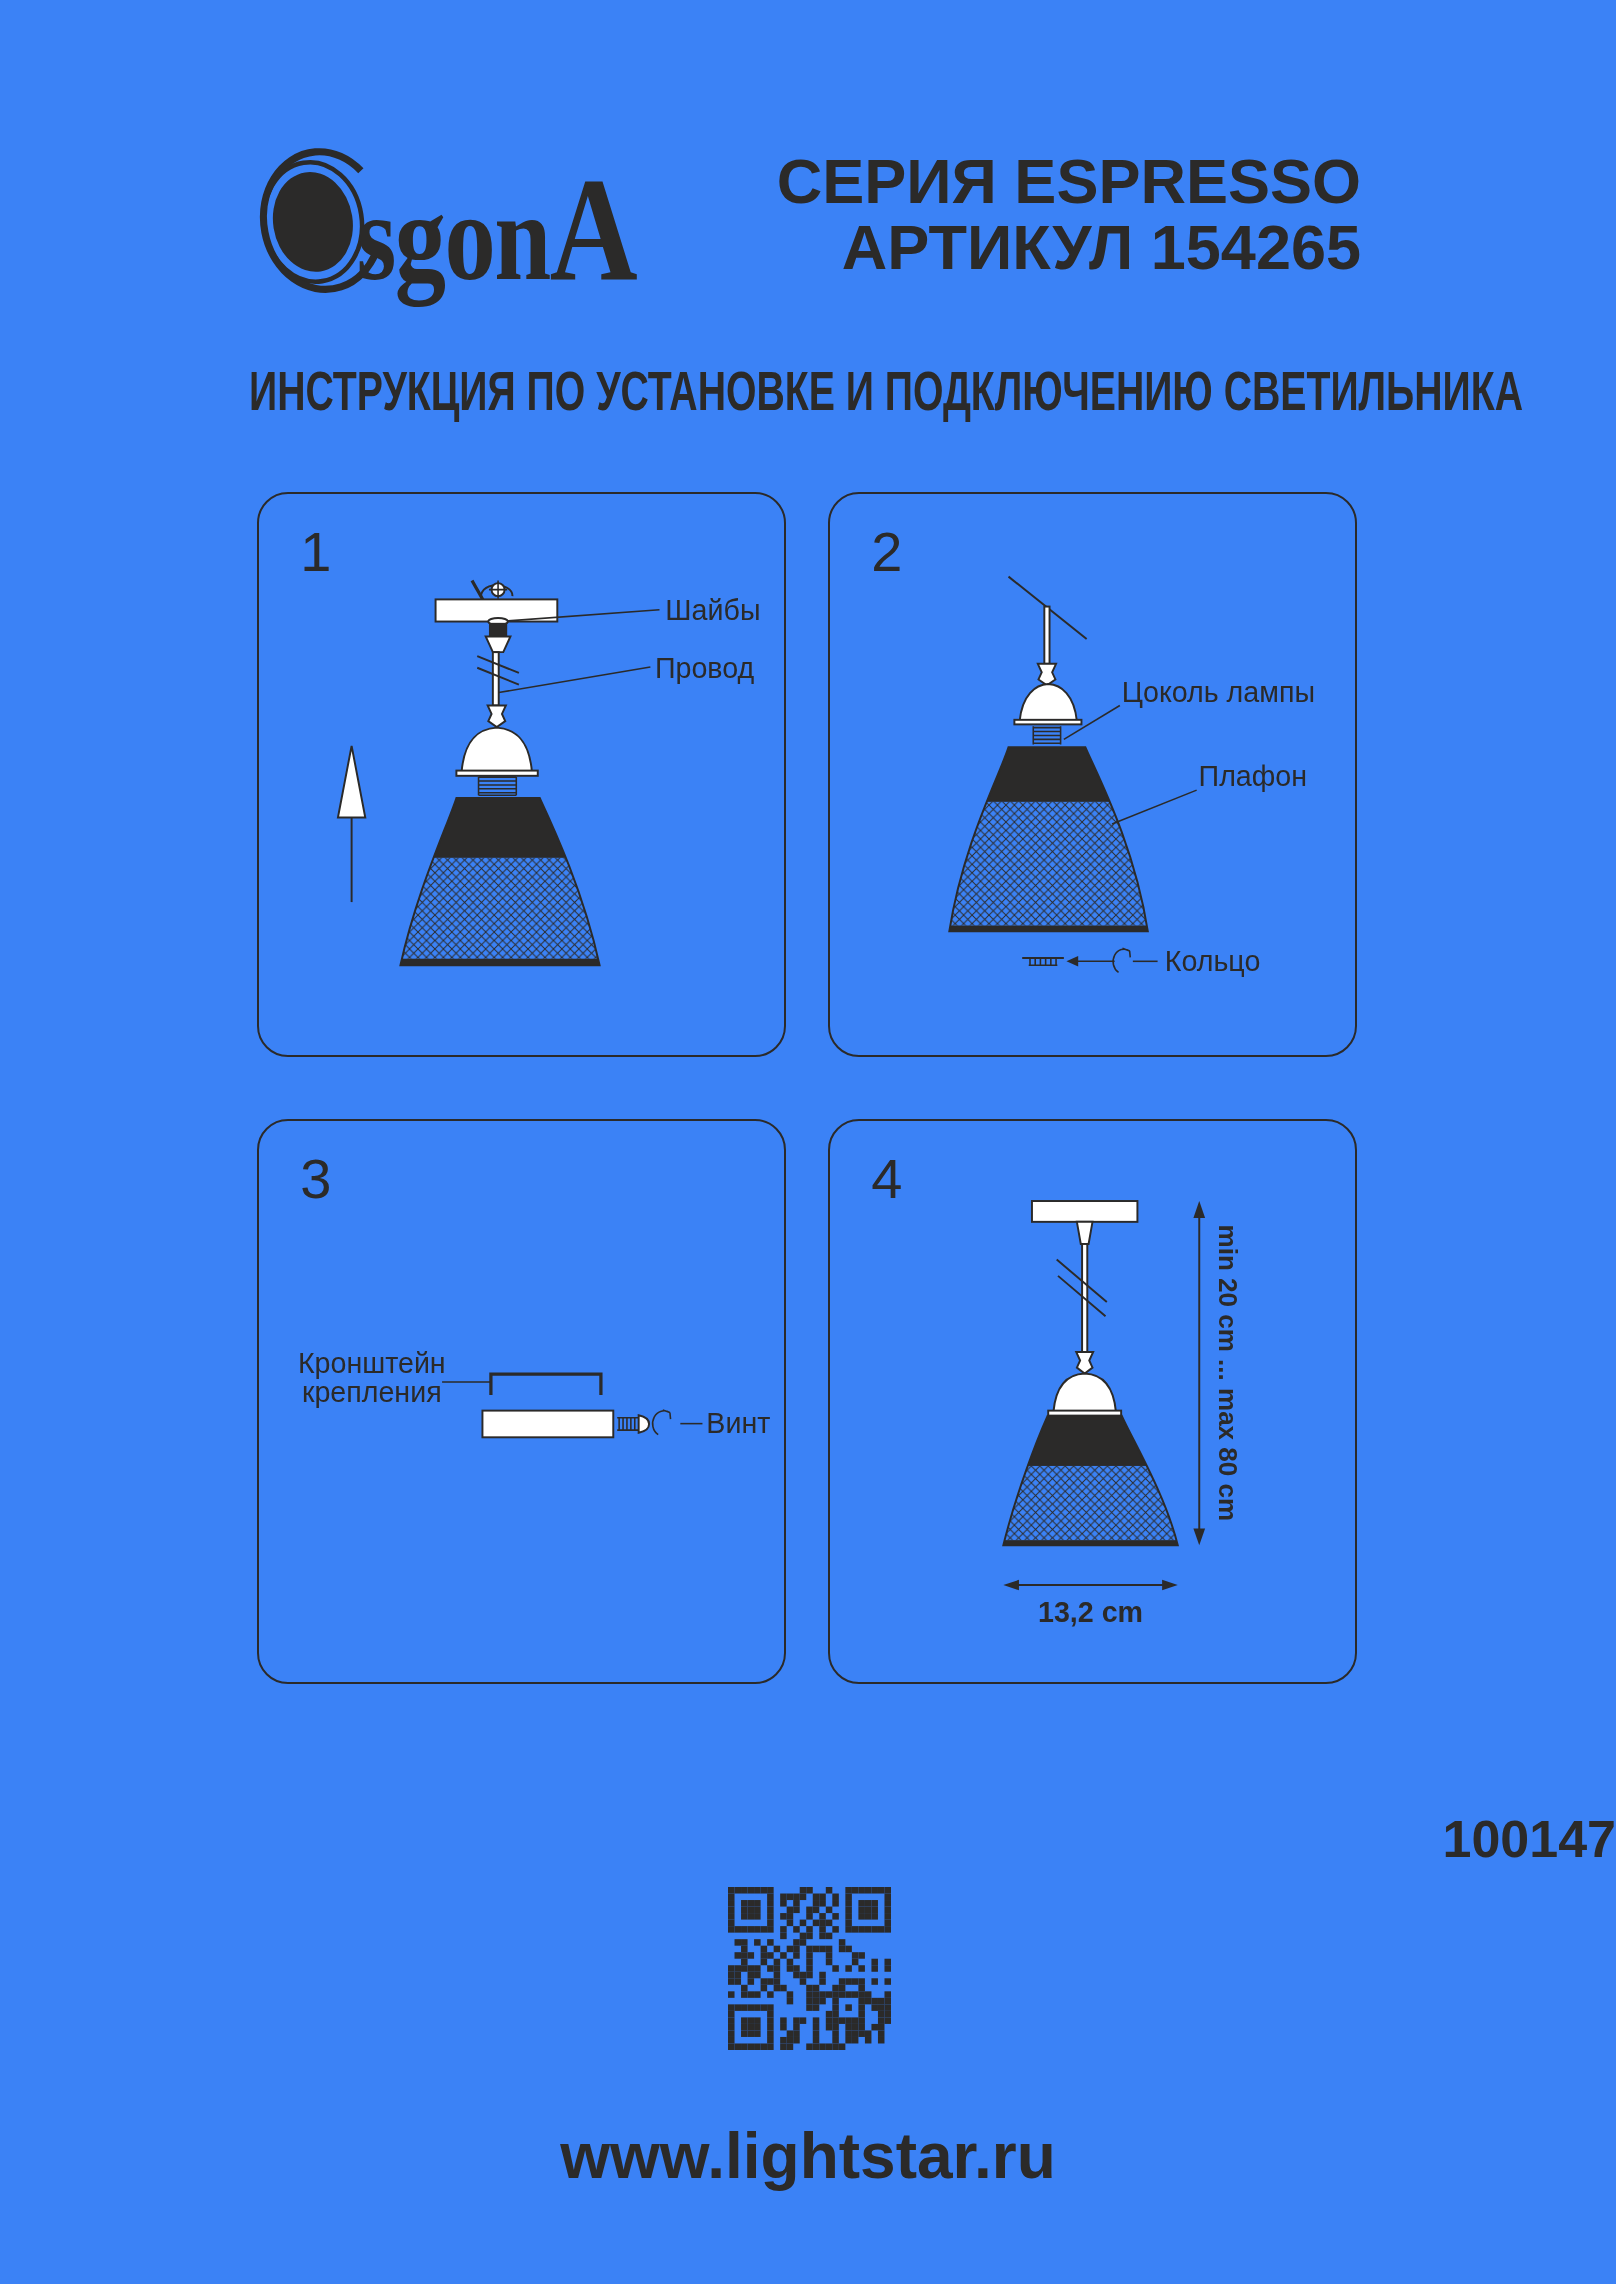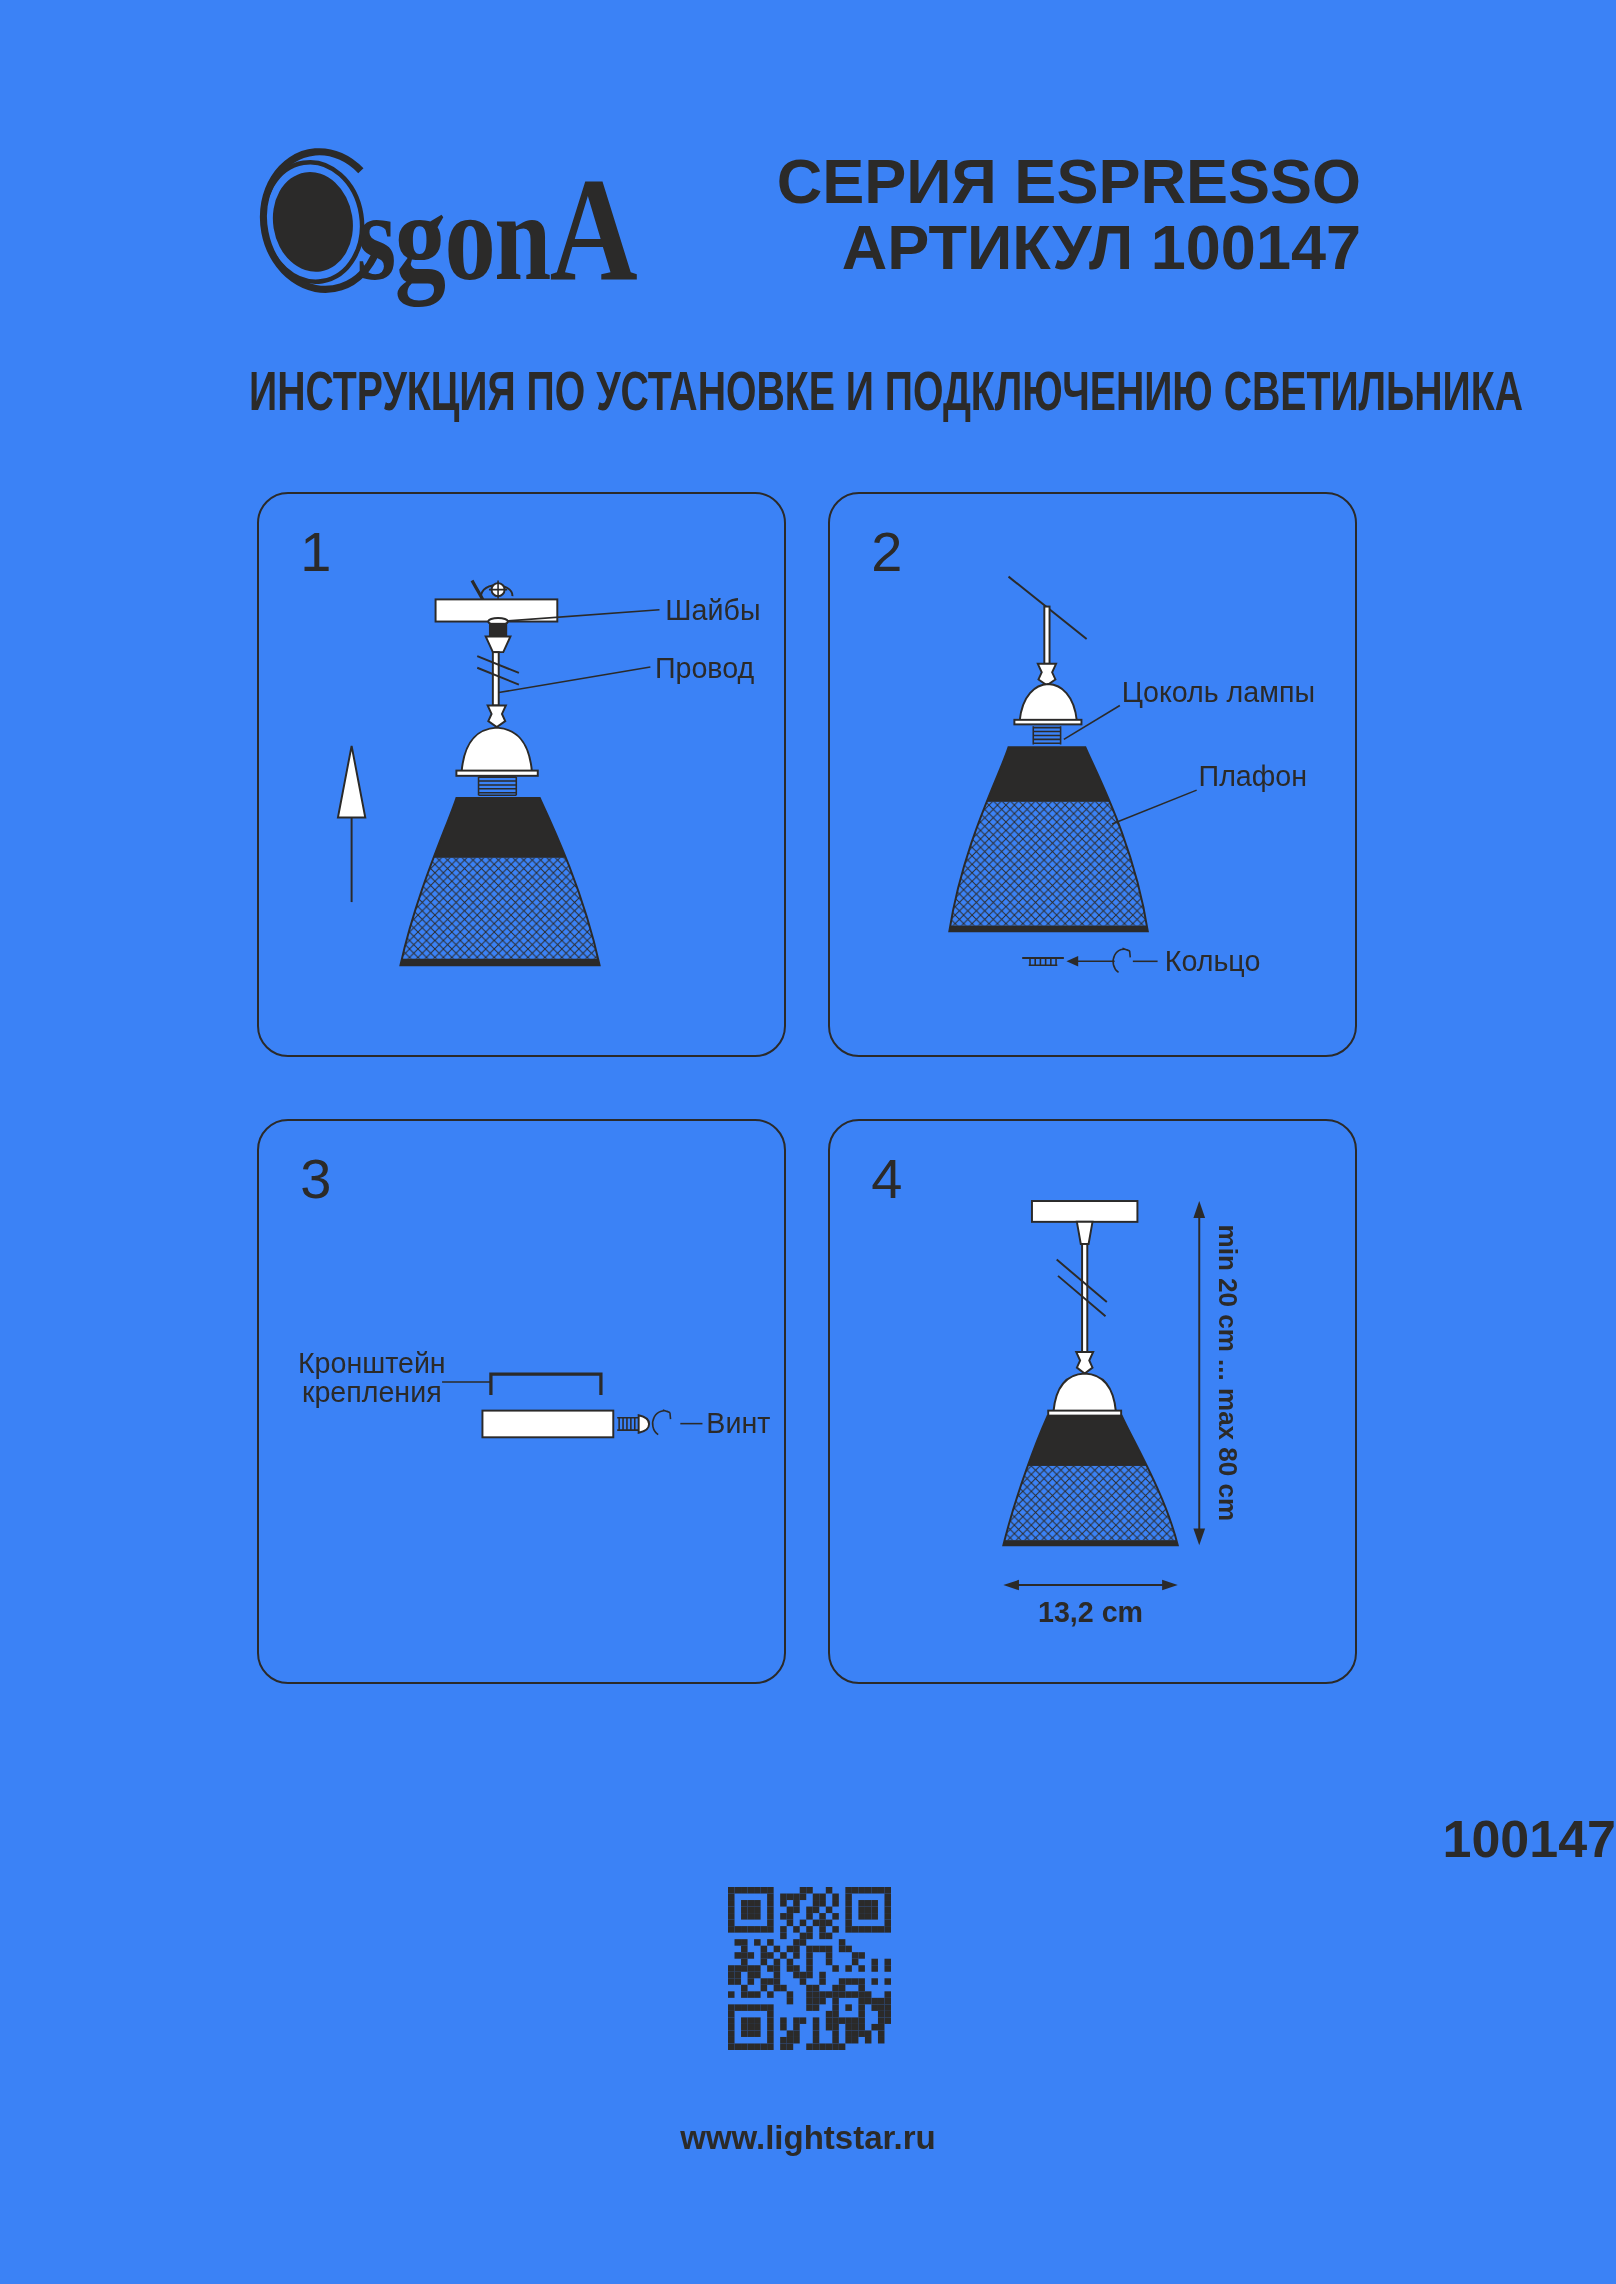--- a/index.html
+++ b/index.html
@@ -27,41 +27,41 @@
   .ln{stroke:#2b2a29;stroke-width:3;fill:none;}
   .ln2{stroke:#2b2a29;stroke-width:2.4;fill:none;}
   .ln5{stroke:#2b2a29;stroke-width:5;fill:none;}
   .fw{fill:#ffffff;stroke:#2b2a29;stroke-width:3;}
   .fk{fill:#2b2a29;stroke:none;}
   
   .article{position:absolute;left:0;top:1809px;width:100%;text-align:right;
            font-weight:bold;font-size:52px;}
   .qr{position:absolute;left:728px;top:1887px;}
   .website{position:absolute;left:0;top:2119px;width:100%;text-align:center;
-           font-weight:bold;font-size:33px;}
+           font-weight:bold;font-size:64px;}
 </style>
 </head>
 <body>
 
 <div class="page">
 
   <svg class="logo" width="430" height="176" viewBox="0 0 660 270">
     <g transform="rotate(-9 95 118)">
       <ellipse cx="95" cy="118" rx="61" ry="77" class="fk"></ellipse>
       <ellipse cx="95" cy="118" rx="75" ry="92" fill="none" stroke="#2b2a29" stroke-width="7"></ellipse>
       <path d="M 180,52 A 90,106 0 1 0 184,178" fill="none" stroke="#2b2a29" stroke-width="11"></path>
     </g>
     <g transform="translate(162,206) scale(0.82 1)">
       <text font-family="Liberation Serif, serif" font-weight="bold" fill="#2b2a29" letter-spacing="-3" x="0" y="0"><tspan font-size="192">sgon</tspan><tspan font-size="228">A</tspan></text>
     </g>
   </svg>
 
   <div class="series">
     <div>СЕРИЯ ESPRESSO</div>
-    <div>АРТИКУЛ 100147</div>
+    <div>АРТИКУЛ 154265</div>
   </div>
 
   <div class="doc-title">ИНСТРУКЦИЯ ПО УСТАНОВКЕ И ПОДКЛЮЧЕНИЮ СВЕТИЛЬНИКА</div>
 
   <div class="panel" id="p1">
     <svg width="529" height="565" viewBox="0 0 812 868">
       <defs>
         <pattern id="mesh1" width="13" height="13" patternUnits="userSpaceOnUse">
           <path d="M0,13 L13,0 M0,0 L13,13" stroke="#2b2a29" stroke-width="1.5" fill="none"></path>
         </pattern>

